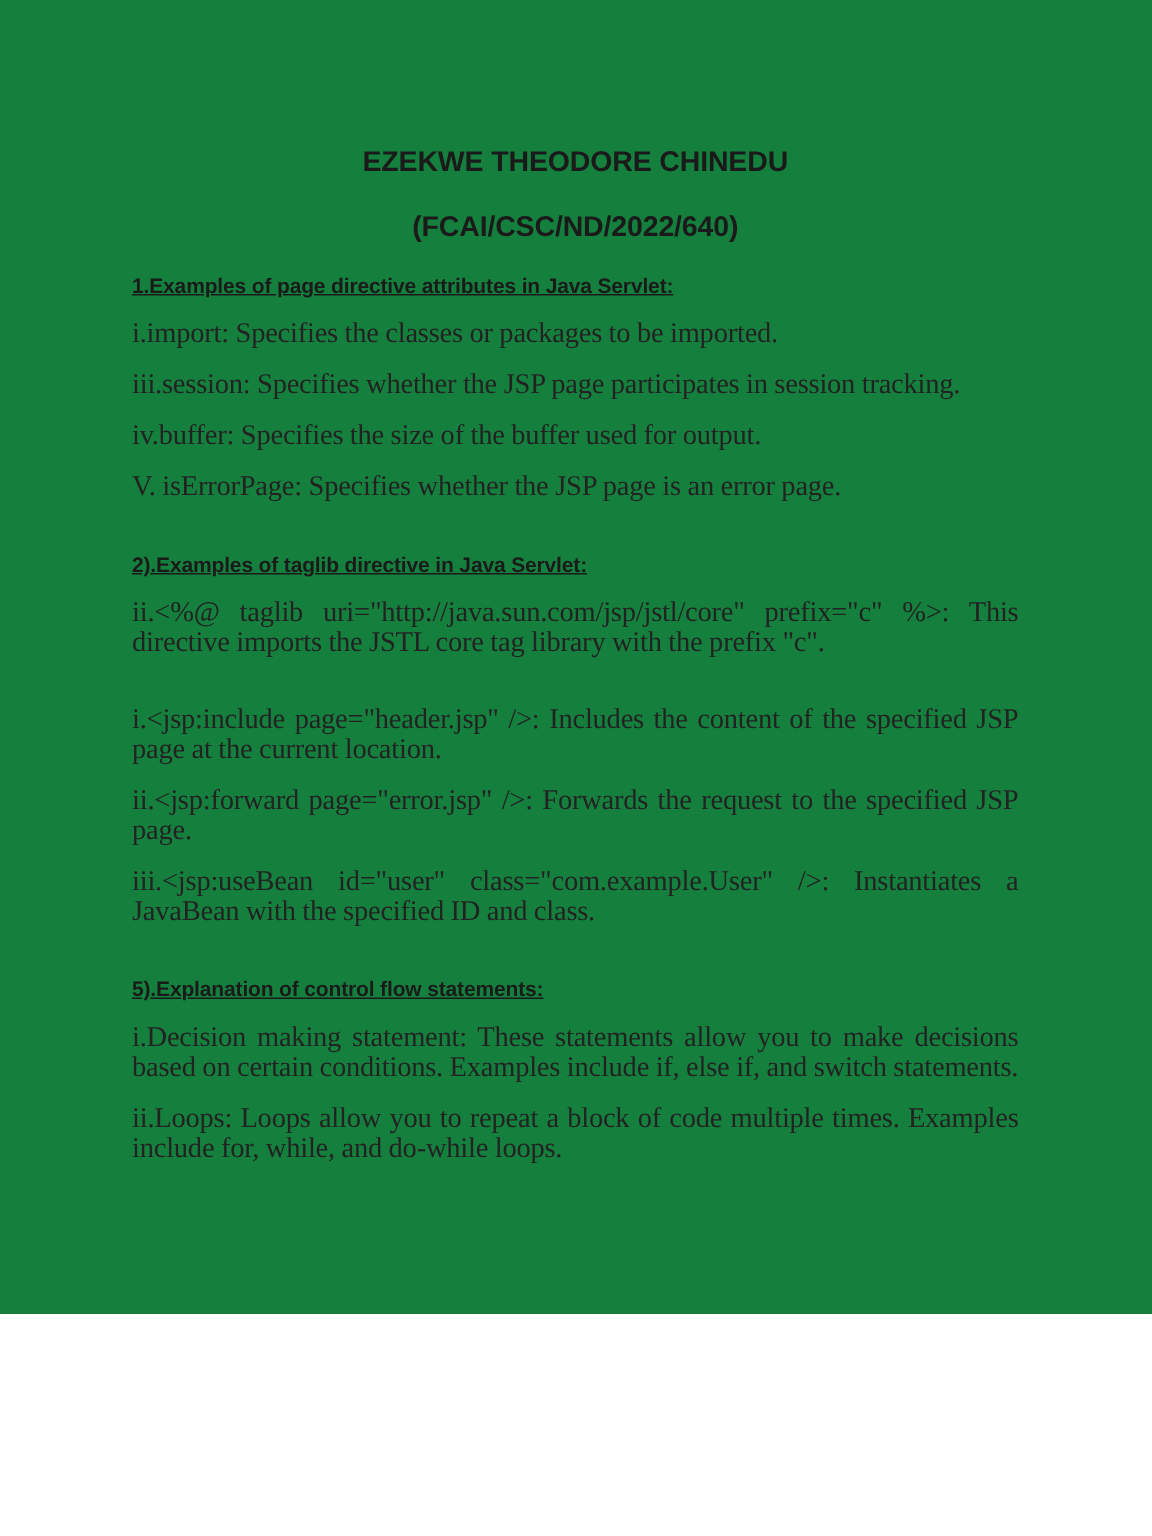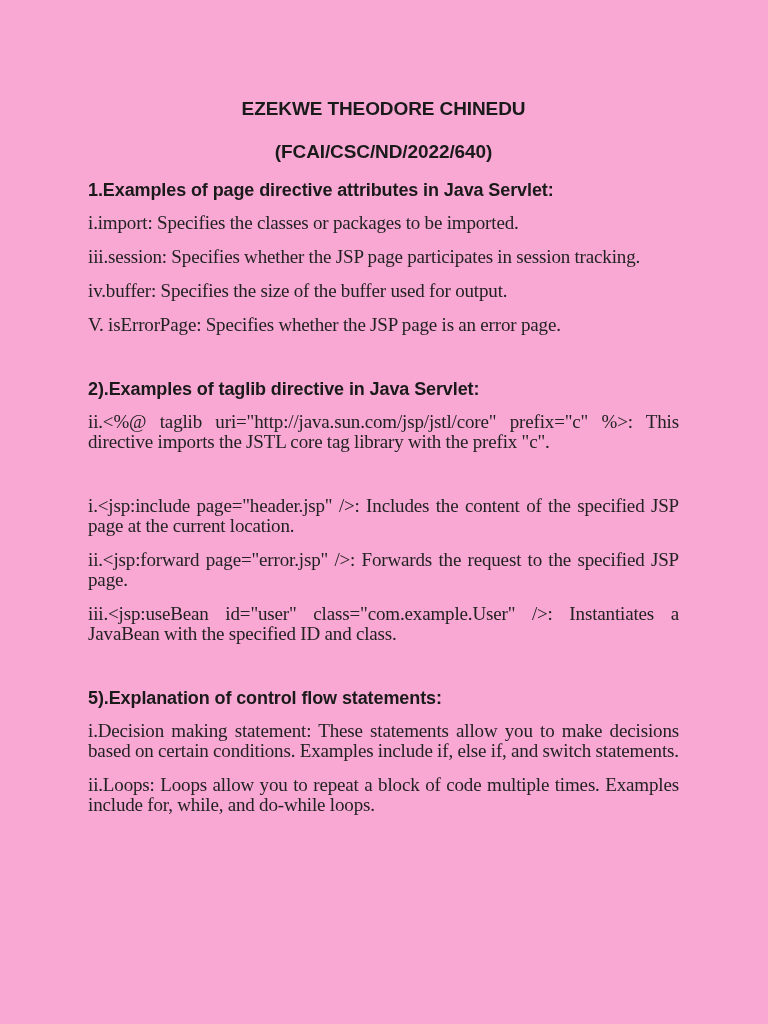--- a/index.html
+++ b/index.html
@@ -3,22 +3,22 @@
 <meta charset="utf-8">
 <style>
   html, body {
     margin: 0;
     padding: 0;
     background: #ffffff;
   }
   .page {
     position: relative;
     width: 768px;
-    height: 1024px;
-    background: #f9a8d4;
+    height: 876px;
+    background: #15803d;
     box-sizing: border-box;
     padding: 97px 89px 20px 88px;
     font-family: "Liberation Sans", "DejaVu Sans", sans-serif;
     color: #222222;
     overflow: hidden;
   }
   .doc-title,
   .doc-subtitle {
     text-align: center;
     font-weight: bold;
@@ -28,29 +28,30 @@
     margin: 0 0 19px 0;
     letter-spacing: -0.1px;
   }
   .doc-subtitle {
     margin-bottom: 16px;
   }
   .sec {
     margin: 0;
   }
   .sec + .sec {
-    margin-top: 44px;
+    margin-top: 31px;
   }
   .sec-heading {
     font-weight: bold;
-    font-size: 18px;
+    font-size: 14px;
     line-height: 20px;
     margin: 0 0 13px 0;
     color: #1a1a1a;
     letter-spacing: -0.1px;
+    text-decoration: underline;
   }
   p.body-par {
     font-size: 19px;
     line-height: 20px;
     margin: 0 0 14px 0;
     text-align: justify;
     color: #222222;
     letter-spacing: -0.15px;
     word-spacing: -0.2px;
     font-family: Liberation Serif, serif;

